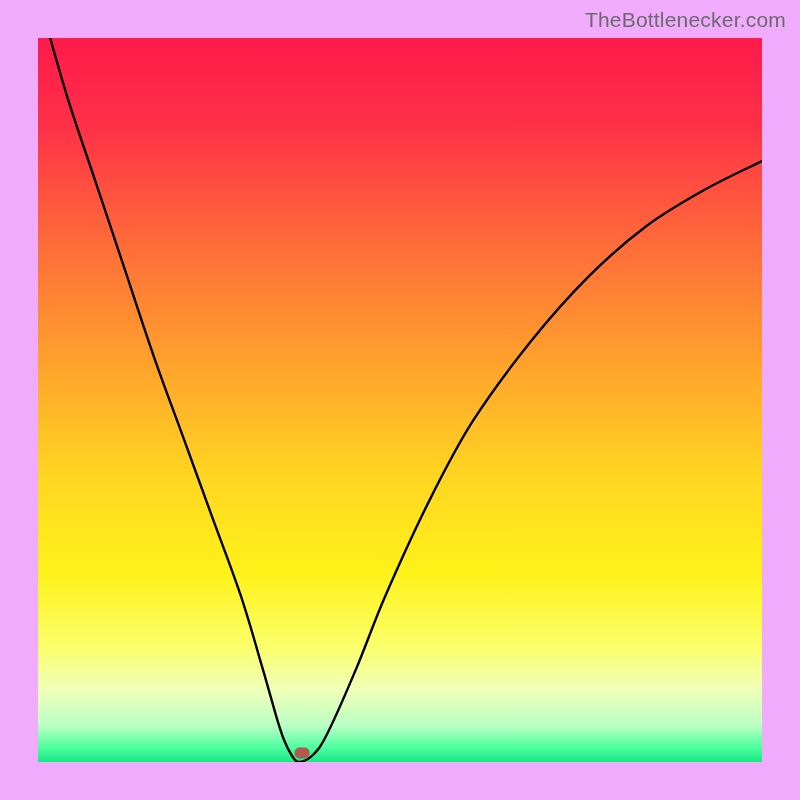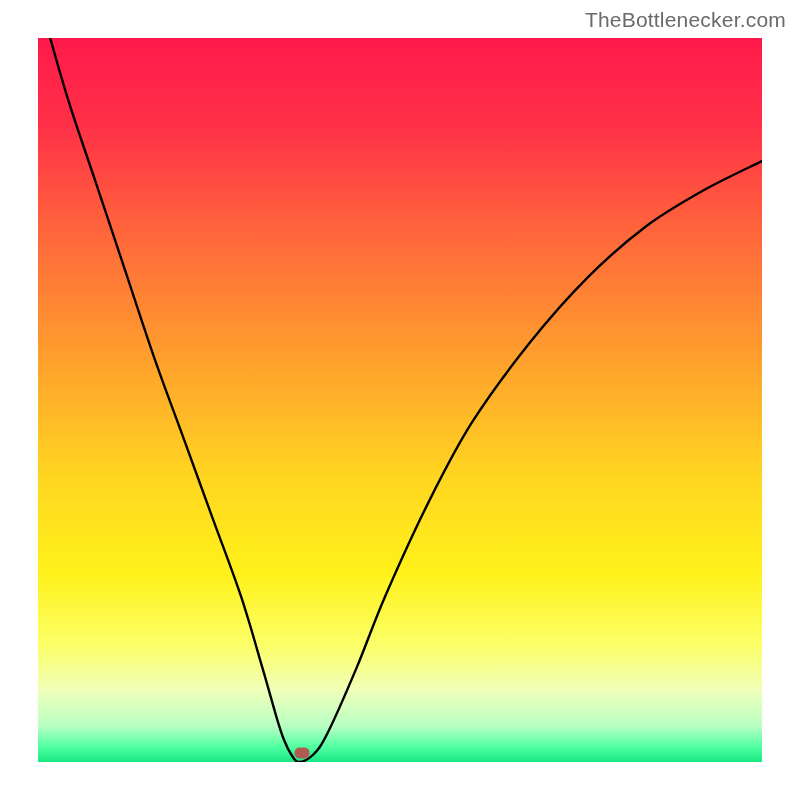--- a/index.html
+++ b/index.html
@@ -10,21 +10,21 @@
     background: #000;
     overflow: hidden;
     font-family: Arial, Helvetica, sans-serif;
   }
   .frame {
     position: absolute;
     left: 0;
     top: 0;
     width: 800px;
     height: 800px;
-    background: #ffffff;
+    background: #f0abfc;
   }
   .plot-area {
     position: absolute;
     left: 38px;
     top: 38px;
     width: 724px;
     height: 724px;
     overflow: hidden;
   }
   .gradient {

